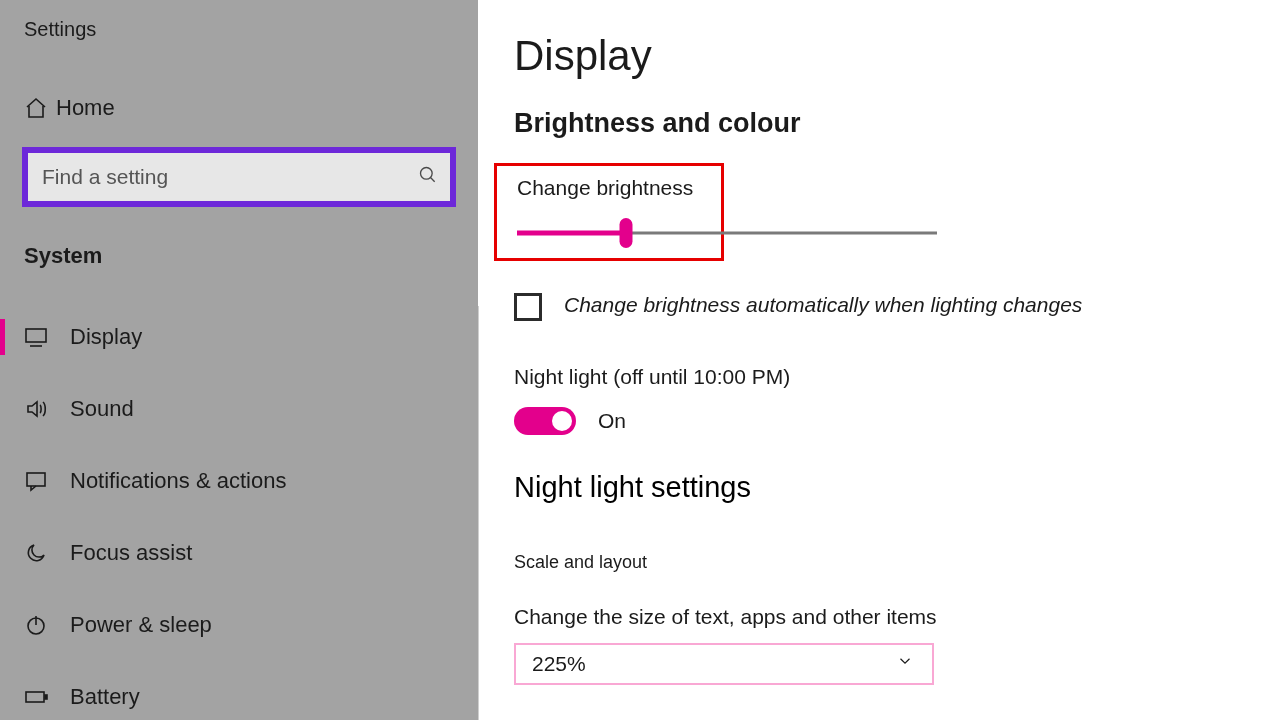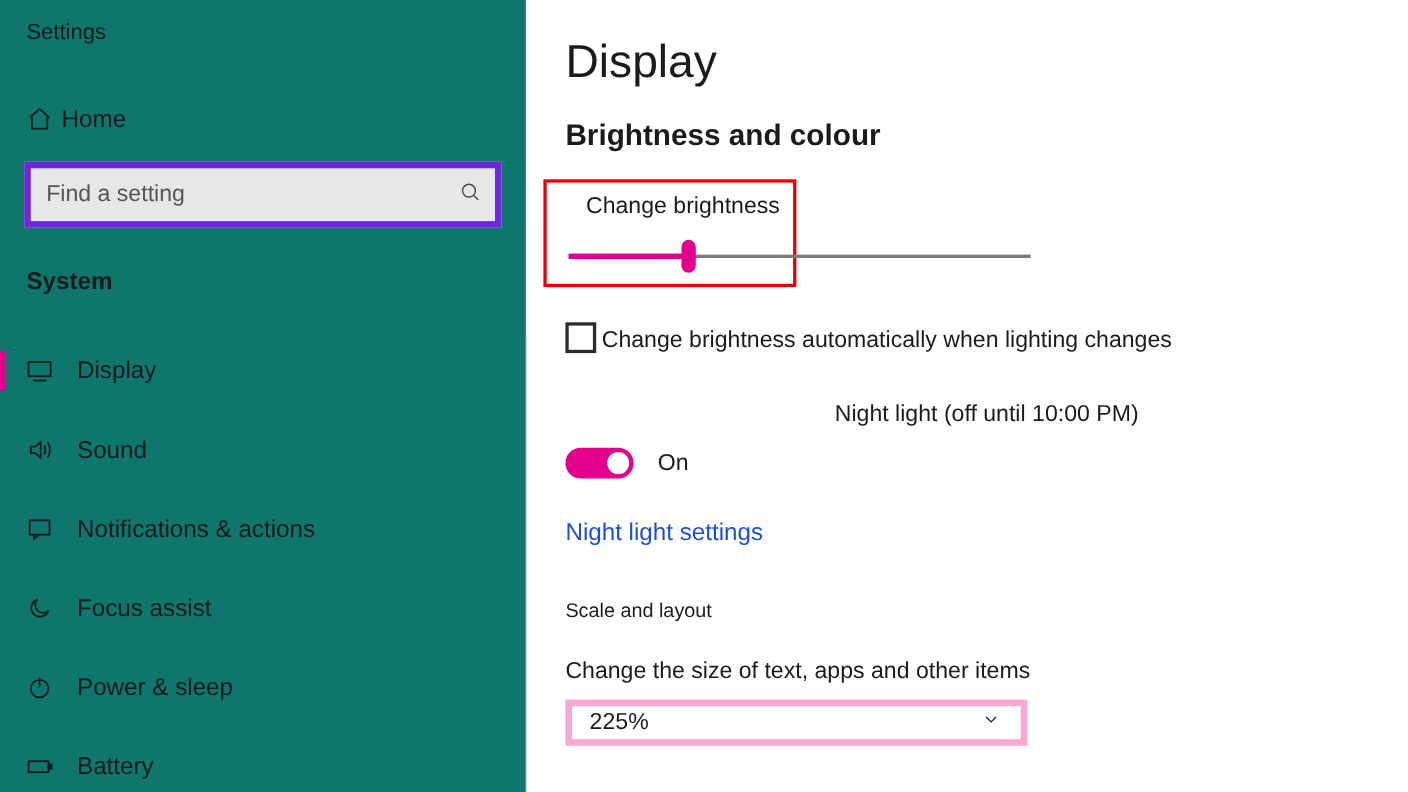--- a/index.html
+++ b/index.html
@@ -8,21 +8,21 @@
     font-family: "Segoe UI", -apple-system, BlinkMacSystemFont, sans-serif;
     width:1280px; height:720px;
     display:flex;
     background:#fff;
     color:#1b1b1b;
     overflow:hidden;
   }
   
   .sidebar {
     width:478px;
-    background:#0f766e;
+    background:#a3a3a3;
     padding:18px 0 0 0;
     position:relative;
   }
   .app-title {
     font-size:20px;
     padding-left:24px;
     font-weight:400;
   }
   .home-row {
     display:flex; align-items:center;
@@ -81,52 +81,51 @@
   }
   h1.page-title { font-size:42px; font-weight:400; margin:0 0 28px 0; }
   h2.sub { font-size:27px; font-weight:700; margin:0 0 24px 0; }
   .highlight-box {
     border:3px solid #e60000;
     padding:10px 12px 22px 0;
     margin-left:-20px;
     padding-left:20px;
     width:230px;
     position:relative;
-    text-align:right;
   }
   .highlight-box .inner-label { font-size:21px; margin-bottom:22px; }
   .slider-wrap { position:relative; width:420px; height:14px; top:4px; }
   .slider-full { position:absolute; left:0; right:0; top:50%; height:3px; background:#7a7a7a; transform:translateY(-50%); }
   .slider-fill { position:absolute; left:0; top:50%; height:5px; background:#e3008c; transform:translateY(-50%); }
   .slider-thumb {
     position:absolute; top:50%; transform:translate(-50%,-50%);
     width:13px; height:30px; border-radius:7px; background:#e3008c;
   }
-  .checkbox-row { display:flex; align-items:flex-end; gap:5px; margin-top:32px; }
+  .checkbox-row { display:flex; align-items:flex-start; gap:22px; margin-top:32px;font-style:italic; }
   .checkbox {
     width:28px; height:28px; border:3px solid #2b2b2b; background:#fff;
   }
   .check-label { font-size:21px; }
-  .nl-title { font-size:21px; margin-top:44px;text-align:center; }
+  .nl-title { font-size:21px; margin-top:44px; }
   .toggle-row { display:flex; align-items:center; gap:22px; margin-top:18px; }
   .toggle {
     width:62px; height:28px; border-radius:14px; background:#e3008c;
     position:relative;
   }
   .toggle .knob {
     position:absolute; right:4px; top:50%; transform:translateY(-50%);
     width:20px; height:20px; border-radius:50%; background:#fff;
   }
   .toggle-label { font-size:21px; }
-  .link { color:#1d4ed8; font-size:22px; margin-top:36px; display:block; }
+  .link { color:#000000; font-size:29px; margin-top:36px; display:block; }
   .scale-head { font-size:18px; font-weight:400; margin-top:48px; }
   .scale-caption { font-size:21px; margin-top:32px; }
   .dropdown {
     margin-top:14px;
-    border:6px solid #f9a8d4;
+    border:2px solid #f9a8d4;
     height:42px; width:420px;
     display:flex; align-items:center; justify-content:space-between;
     padding:0 12px 0 16px;
     font-size:21px;
   }
 </style>
 </head>
 <body>
 
 <div class="sidebar">

